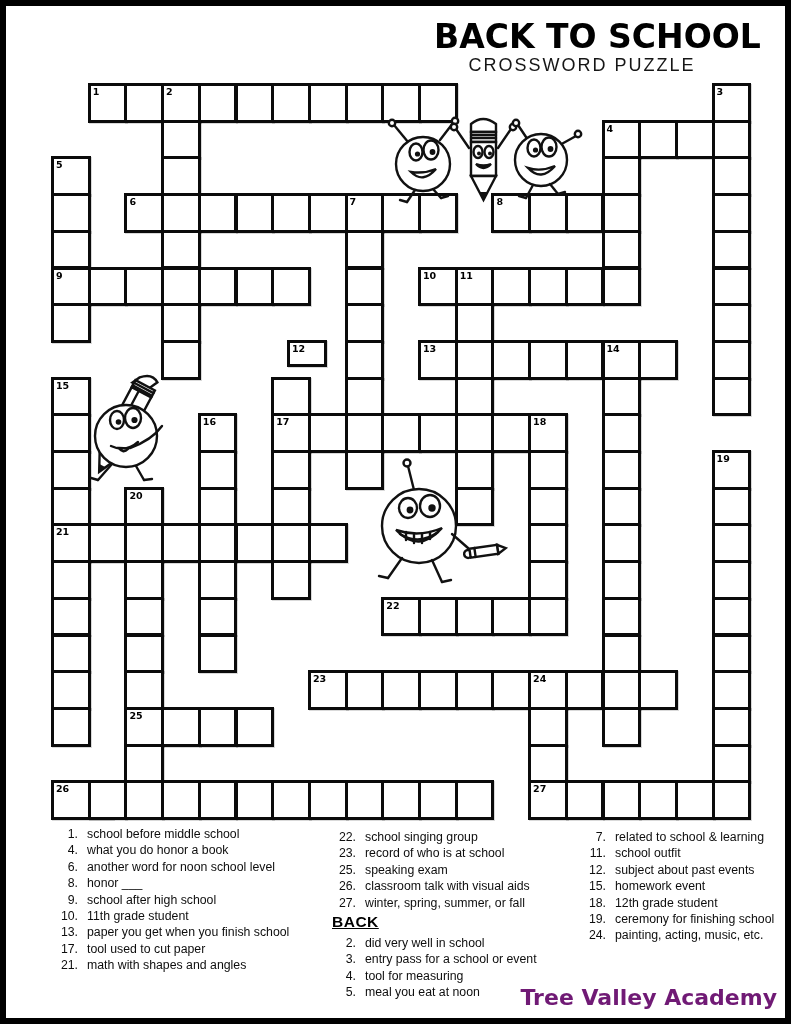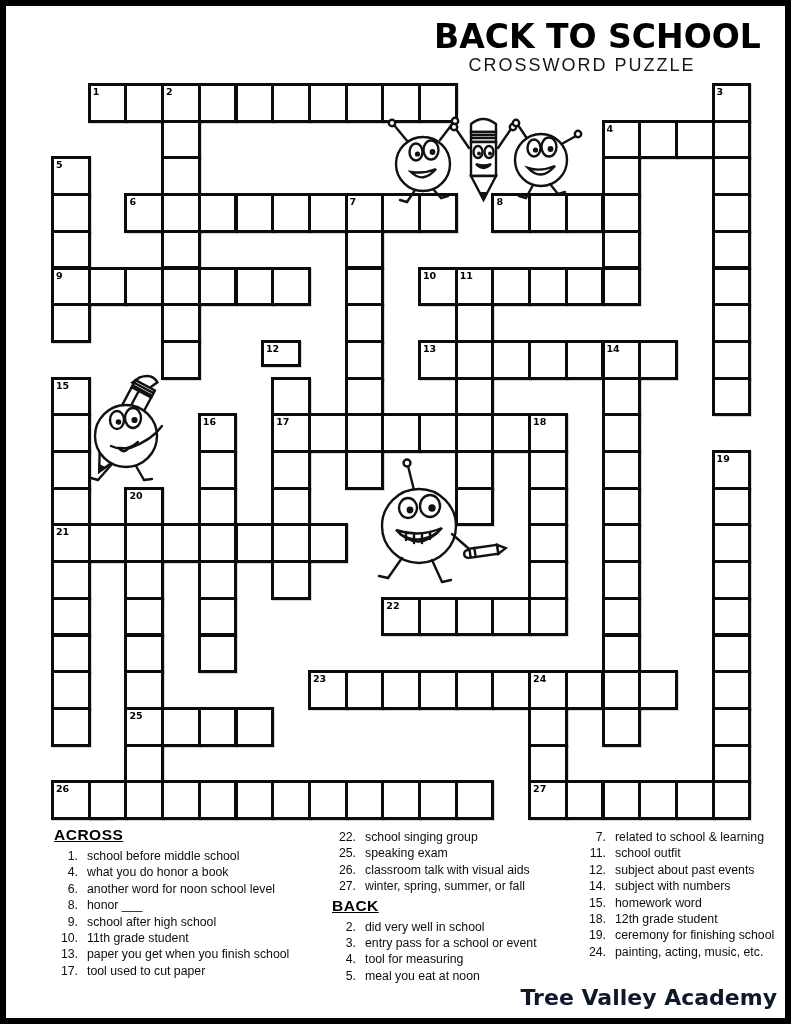--- a/index.html
+++ b/index.html
@@ -138,21 +138,21 @@
       <div class="cell" style="left: 522.1px; top: 260.5px; width: 39.7px; height: 39.7px;"></div>
       <div class="cell" style="left: 558.8px; top: 260.5px; width: 39.7px; height: 39.7px;"></div>
       <div class="cell" style="left: 595.5px; top: 260.5px; width: 39.7px; height: 39.7px;"></div>
       <div class="cell" style="left: 705.6px; top: 260.5px; width: 39.7px; height: 39.7px;"></div>
       <div class="cell" style="left: 45px; top: 297.2px; width: 39.7px; height: 39.7px;"></div>
       <div class="cell" style="left: 155.1px; top: 297.2px; width: 39.7px; height: 39.7px;"></div>
       <div class="cell" style="left: 338.6px; top: 297.2px; width: 39.7px; height: 39.7px;"></div>
       <div class="cell" style="left: 448.7px; top: 297.2px; width: 39.7px; height: 39.7px;"></div>
       <div class="cell" style="left: 705.6px; top: 297.2px; width: 39.7px; height: 39.7px;"></div>
       <div class="cell" style="left: 155.1px; top: 333.9px; width: 39.7px; height: 39.7px;"></div>
-      <div class="cell" style="left: 255px; top: 333.9px; width: 39.7px; height: 27px;">
+      <div class="cell" style="left: 281px; top: 333.9px; width: 39.7px; height: 27px;">
         <span class="num">12</span>
       </div>
       <div class="cell" style="left: 338.6px; top: 333.9px; width: 39.7px; height: 39.7px;"></div>
       <div class="cell" style="left: 412px; top: 333.9px; width: 39.7px; height: 39.7px;">
         <span class="num">13</span>
       </div>
       <div class="cell" style="left: 448.7px; top: 333.9px; width: 39.7px; height: 39.7px;"></div>
       <div class="cell" style="left: 485.4px; top: 333.9px; width: 39.7px; height: 39.7px;"></div>
       <div class="cell" style="left: 522.1px; top: 333.9px; width: 39.7px; height: 39.7px;"></div>
       <div class="cell" style="left: 558.8px; top: 333.9px; width: 39.7px; height: 39.7px;"></div>
@@ -397,21 +397,20 @@
     </g>
 
     <path d="M38 102 L24 122"></path>
       <path d="M24 122 L15 120"></path>
     <path d="M68 104 L78 126"></path>
       <path d="M78 126 L87 124"></path>
   </svg>
 
   <div class="clues">
       <div class="clue-col c1">
-        <div class="clue-heading">ACROSS</div>
         <div class="clue-item">
           <span class="clue-num">1.</span>
           <span class="clue-text">school before middle school</span>
         </div>
         <div class="clue-item">
           <span class="clue-num">4.</span>
           <span class="clue-text">what you do honor a book</span>
         </div>
         <div class="clue-item">
           <span class="clue-num">6.</span>
@@ -430,27 +429,35 @@
           <span class="clue-text">11th grade student</span>
         </div>
         <div class="clue-item">
           <span class="clue-num">13.</span>
           <span class="clue-text">paper you get when you finish school</span>
         </div>
         <div class="clue-item">
           <span class="clue-num">17.</span>
           <span class="clue-text">tool used to cut paper</span>
         </div>
+        <div class="clue-item">
+          <span class="clue-num">21.</span>
+          <span class="clue-text">math with shapes and angles</span>
+        </div>
       </div>
       <div class="clue-col c2">
         <div class="clue-item">
           <span class="clue-num">22.</span>
           <span class="clue-text">school singing group</span>
         </div>
         <div class="clue-item">
+          <span class="clue-num">23.</span>
+          <span class="clue-text">record of who is at school</span>
+        </div>
+        <div class="clue-item">
           <span class="clue-num">25.</span>
           <span class="clue-text">speaking exam</span>
         </div>
         <div class="clue-item">
           <span class="clue-num">26.</span>
           <span class="clue-text">classroom talk with visual aids</span>
         </div>
         <div class="clue-item">
           <span class="clue-num">27.</span>
           <span class="clue-text">winter, spring, summer, or fall</span>
@@ -480,37 +487,33 @@
         </div>
         <div class="clue-item">
           <span class="clue-num">11.</span>
           <span class="clue-text">school outfit</span>
         </div>
         <div class="clue-item">
           <span class="clue-num">12.</span>
           <span class="clue-text">subject about past events</span>
         </div>
         <div class="clue-item">
-          <span class="clue-num">14.</span>
-          <span class="clue-text">subject with numbers</span>
-        </div>
-        <div class="clue-item">
           <span class="clue-num">15.</span>
-          <span class="clue-text">homework word</span>
+          <span class="clue-text">homework event</span>
         </div>
         <div class="clue-item">
           <span class="clue-num">18.</span>
           <span class="clue-text">12th grade student</span>
         </div>
         <div class="clue-item">
           <span class="clue-num">19.</span>
           <span class="clue-text">ceremony for finishing school</span>
         </div>
         <div class="clue-item">
           <span class="clue-num">24.</span>
           <span class="clue-text">painting, acting, music, etc.</span>
         </div>
       </div>
     </div>
 
-  <div class="credit" style="color: #0f172a;">Tree Valley Academy</div>
+  <div class="credit" style="color: #701a75;">Tree Valley Academy</div>
 
 </div>
 
 </body></html>

